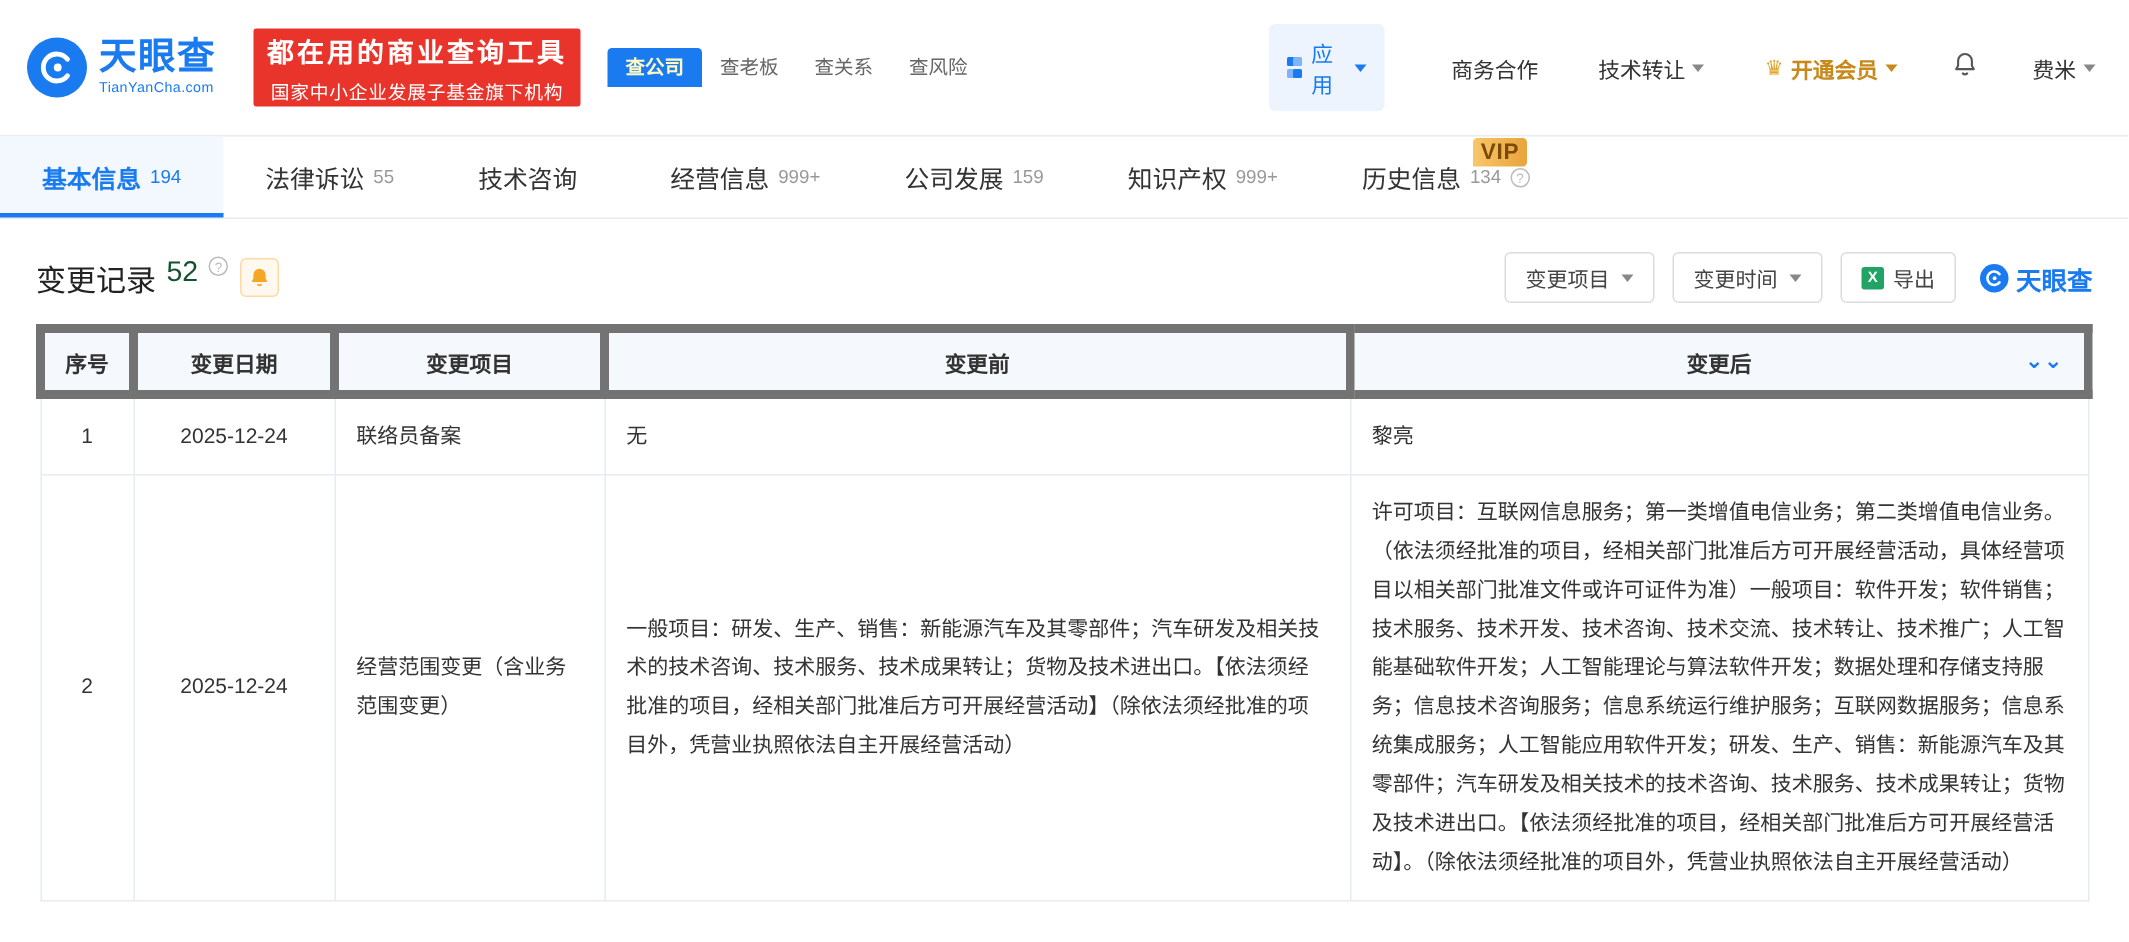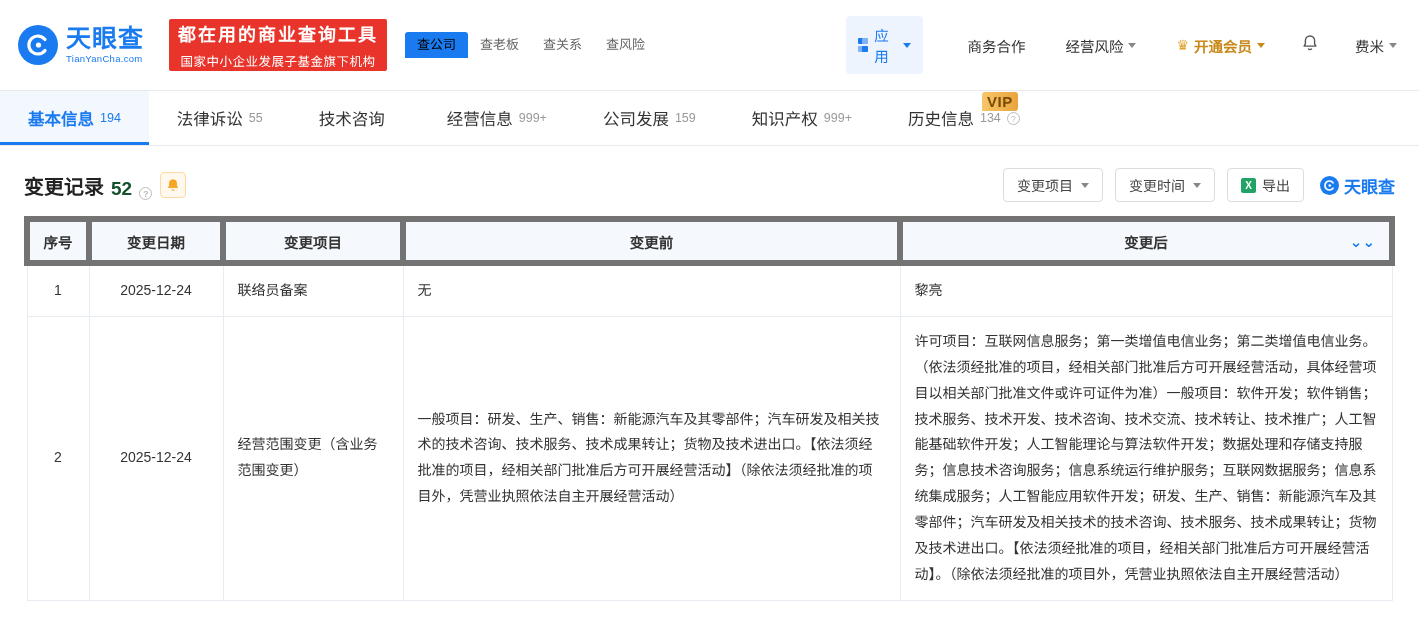--- a/index.html
+++ b/index.html
@@ -64,22 +64,22 @@
   .search-tab {
     font-size: 13px;
     color: #666;
     padding: 4px 12px;
     cursor: pointer;
     border-radius: 3px 3px 0 0;
     line-height: 18px;
   }
   .search-tab.active {
     background: #1a7bf0;
-    color: #000000;
-    font-weight: normal;
+    color: #fef9c3;
+    font-weight: bold;
   }
   .search-bar {
     display: flex;
     height: 38px;
     border: 2px solid #1a7bf0;
     border-radius: 2px;
     background: #fff;
     overflow: hidden;
   }
   .search-input {
@@ -204,22 +204,22 @@
     vertical-align: middle;
   }
 
   
   .content { padding: 0 24px; }
   .panel-head {
     display: flex; align-items: center;
     padding: 22px 0 14px 0;
   }
   .panel-title {
-    font-size: 20px; font-weight: bold; color: #222;
-    display: flex; align-items: flex-end; gap: 7px;
+    font-size: 20px; font-weight: normal; color: #222;
+    display: flex; align-items: flex-start; gap: 7px;
   }
   .panel-title .num { color: #14532d; font-size: 19px; }
   .bell-box {
     width: 26px; height: 26px;
     border: 1px solid #ffd9a3;
     background: #fff8ee;
     border-radius: 4px;
     display: flex; align-items: center; justify-content: center;
     margin-left: 8px;
     cursor: pointer;
@@ -333,21 +333,21 @@
           <i></i>
           <i></i>
         </span>
       <span>应用</span>
       <span class="caret-down" style="border-top-color:#1a7bf0"></span>
     </div>
     <div class="nav-item">
       <span>商务合作</span>
     </div>
     <div class="nav-item">
-      <span>经营风险</span>
+      <span>技术转让</span>
       <span class="caret-down"></span>
     </div>
     <div class="nav-item vip-item">
       <span class="crown">♛</span>
       <span>开通会员</span>
       <span class="caret-down"></span>
     </div>
     <div class="bell-icon">
       <svg width="18" height="19" viewBox="0 0 18 19">
         <path d="M9 2a4.6 4.6 0 0 1 4.6 4.6v3.2l1.3 2.3H3.1l1.3-2.3V6.6A4.6 4.6 0 0 1 9 2z" fill="none" stroke="#555" stroke-width="1.4" stroke-linejoin="round"></path>

